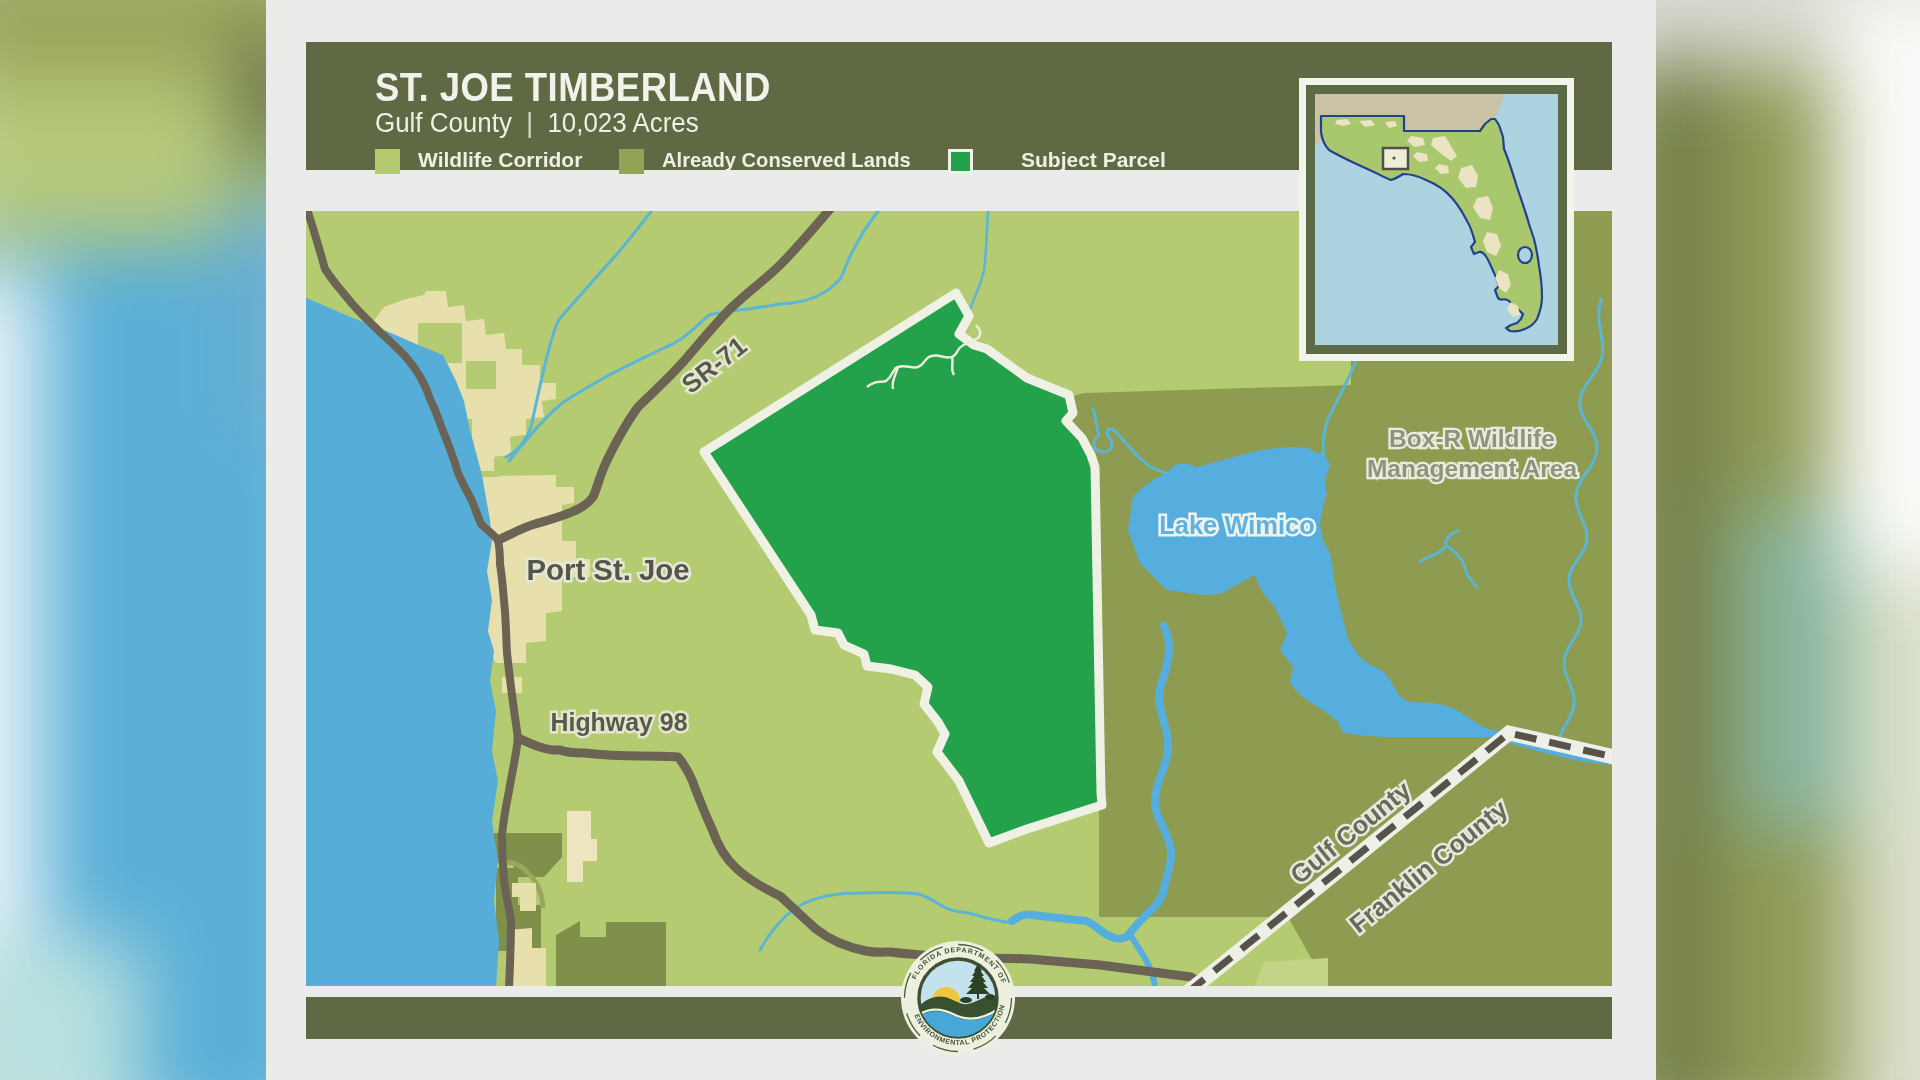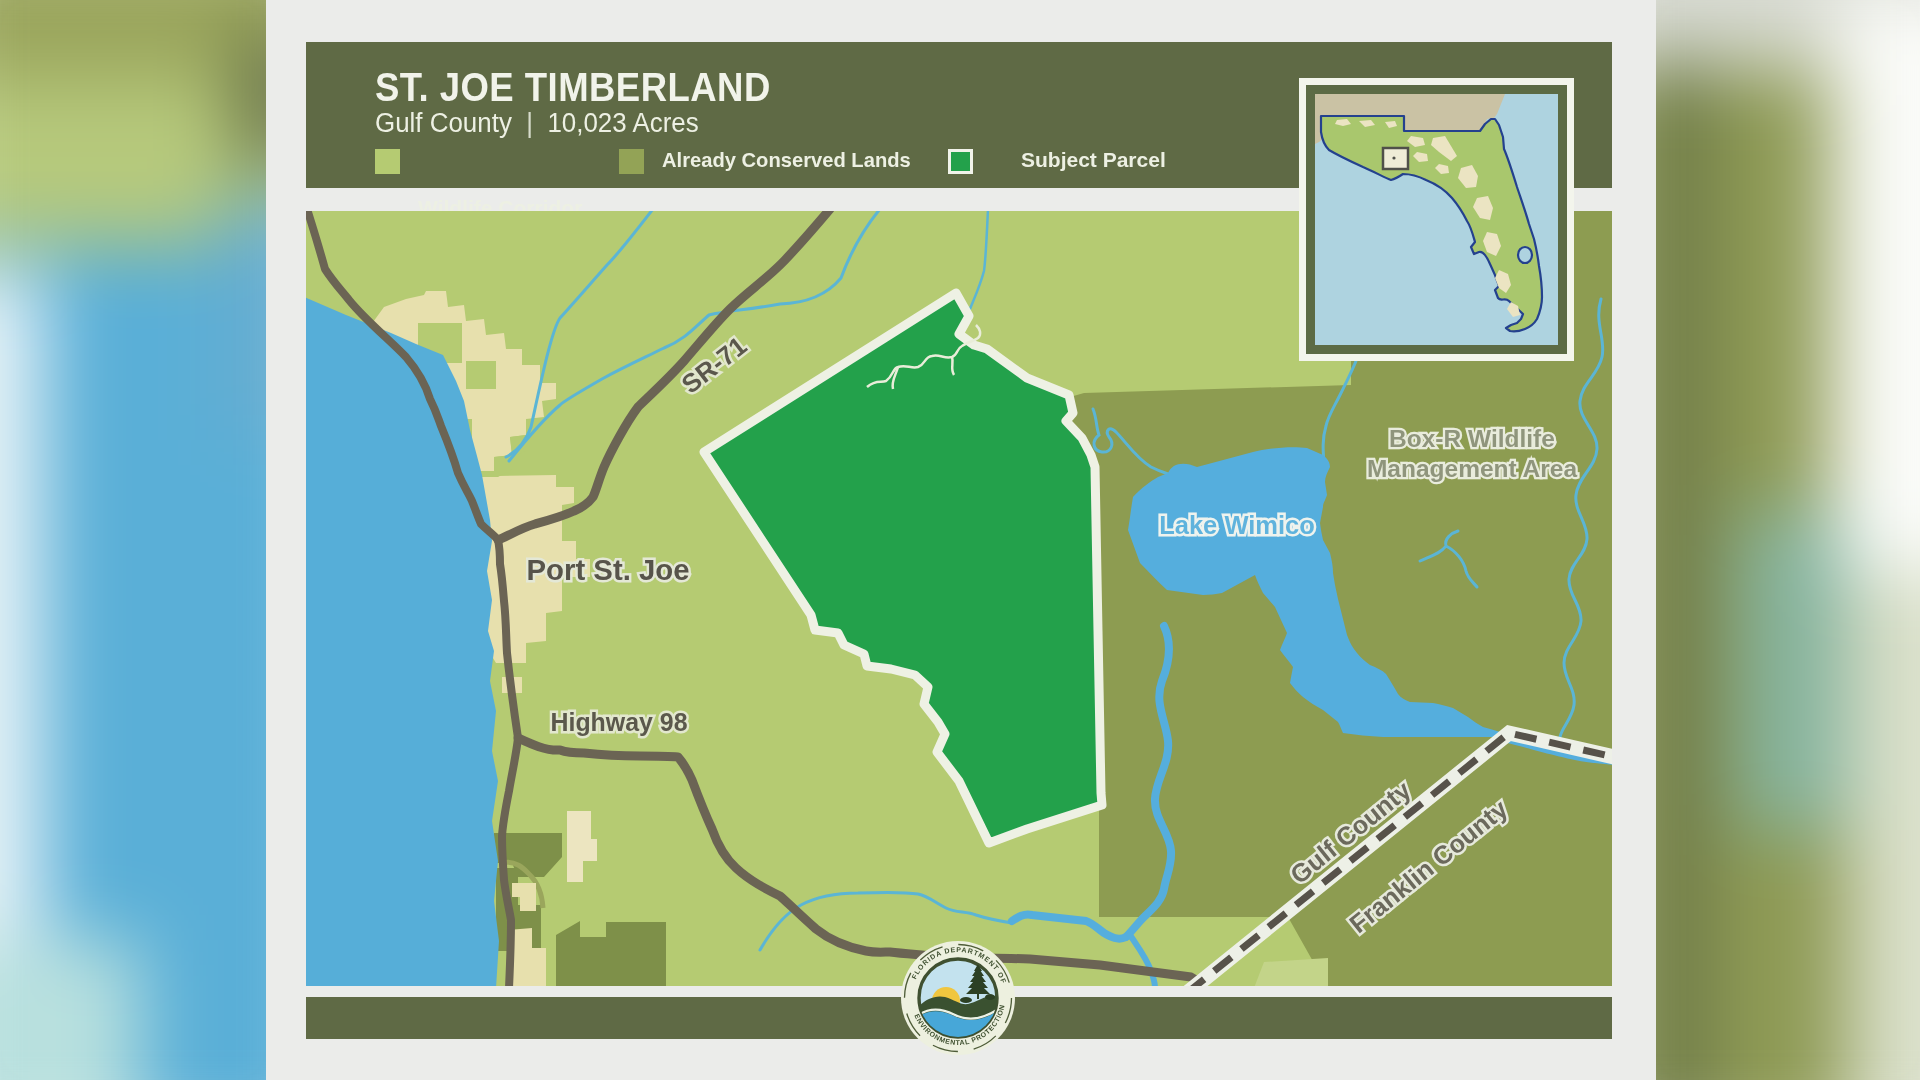--- a/index.html
+++ b/index.html
@@ -6,21 +6,21 @@
   body{width:1920px;height:1080px;overflow:hidden;position:relative;
        font-family:"Liberation Sans", sans-serif;background:#ebecea;}
   .abs{position:absolute;}
   
   #bgL{left:0;top:0;width:266px;height:1080px;overflow:hidden;}
   #bgL .in{position:absolute;left:-60px;top:-60px;width:386px;height:1200px;filter:blur(38px);}
   #bgR{left:1656px;top:0;width:264px;height:1080px;overflow:hidden;}
   #bgR .in{position:absolute;left:-60px;top:-60px;width:384px;height:1200px;filter:blur(38px);}
   
   #card{left:266px;top:0;width:1390px;height:1080px;background:#ebecea;}
-  #hdr{left:306px;top:42px;width:1306px;height:146px;background:#5f6a45;}
+  #hdr{left:306px;top:42px;width:1306px;height:128px;background:#5f6a45;}
   #hdr h1{margin:0;position:absolute;left:69px;top:25px;font-size:40px;line-height:40px;
           font-weight:bold;color:#f1f3ea;letter-spacing:0.5px;transform:scaleX(.913);transform-origin:0 50%;white-space:nowrap;}
   #hdr .sub{position:absolute;left:69px;top:64px;font-size:27px;line-height:34px;color:#edf0e3;transform:scaleX(.96);transform-origin:0 50%;white-space:nowrap;}
   #hdr .leg{position:absolute;top:106px;height:26px;font-size:21px;font-weight:bold;color:#edf0e3;}
   .sw{position:absolute;top:107px;width:25px;height:25px;}
   #bar{left:306px;top:997px;width:1306px;height:42px;background:#5f6a45;}
   #map{left:306px;top:211px;width:1306px;height:775px;background:#b5cb72;overflow:hidden;}
   #inset{left:1306px;top:85px;width:243px;height:251px;background:#aed3e0;
          border:9px solid #5c6b45;outline:7px solid #f3f5ec;}
   #logo{left:901px;top:941px;width:114px;height:114px;}
@@ -49,21 +49,21 @@
   <div class="abs" style="left:140px;top:570px;width:110px;height:320px;background:rgba(127,196,207,0.6);"></div>
   <div class="abs" style="left:60px;top:120px;width:46px;height:1080px;background:#616d43;"></div>
 </div>
   </div>
 
 <div class="abs" id="card"></div>
 <div class="abs" id="hdr">
   <h1>ST. JOE TIMBERLAND</h1>
   <div class="sub">Gulf County&nbsp; <span style="opacity:.85">|</span>&nbsp; 10,023 Acres</div>
   <div class="sw" style="left:69px;background:#b5cb72;"></div>
-  <div class="leg" style="left:112px;margin-top:48px;">Wildlife Corridor</div>
+  <div class="leg" style="left:112px;">Wildlife Corridor</div>
   <div class="sw" style="left:313px;background:#93a356;"></div>
   <div class="leg" style="left:356px;transform:scaleX(.96);transform-origin:0 50%;white-space:nowrap;">Already Conserved Lands</div>
   <div class="sw" style="left:642px;width:19px;height:19px;border:3px solid #f1f3ea;background:#23a14b;"></div>
   <div class="leg" style="left:715px;">Subject Parcel</div>
 </div>
 
 <div class="abs" id="map"><svg width="1306" height="775" viewBox="0 0 1306 775" font-family="Liberation Sans, sans-serif">
 <rect x="0" y="0" width="1306" height="775" fill="#b5cb72"></rect>
 
 <polygon fill="#8d9c51" points="778,182 1045,174 1045,148 1268,148 1268,-2 1308,-2 1308,777 1022,777 982,706 793,706 793,597 796,588 788,468 786,298 784,256 774,228 762,208 768,200 764,186"></polygon>

